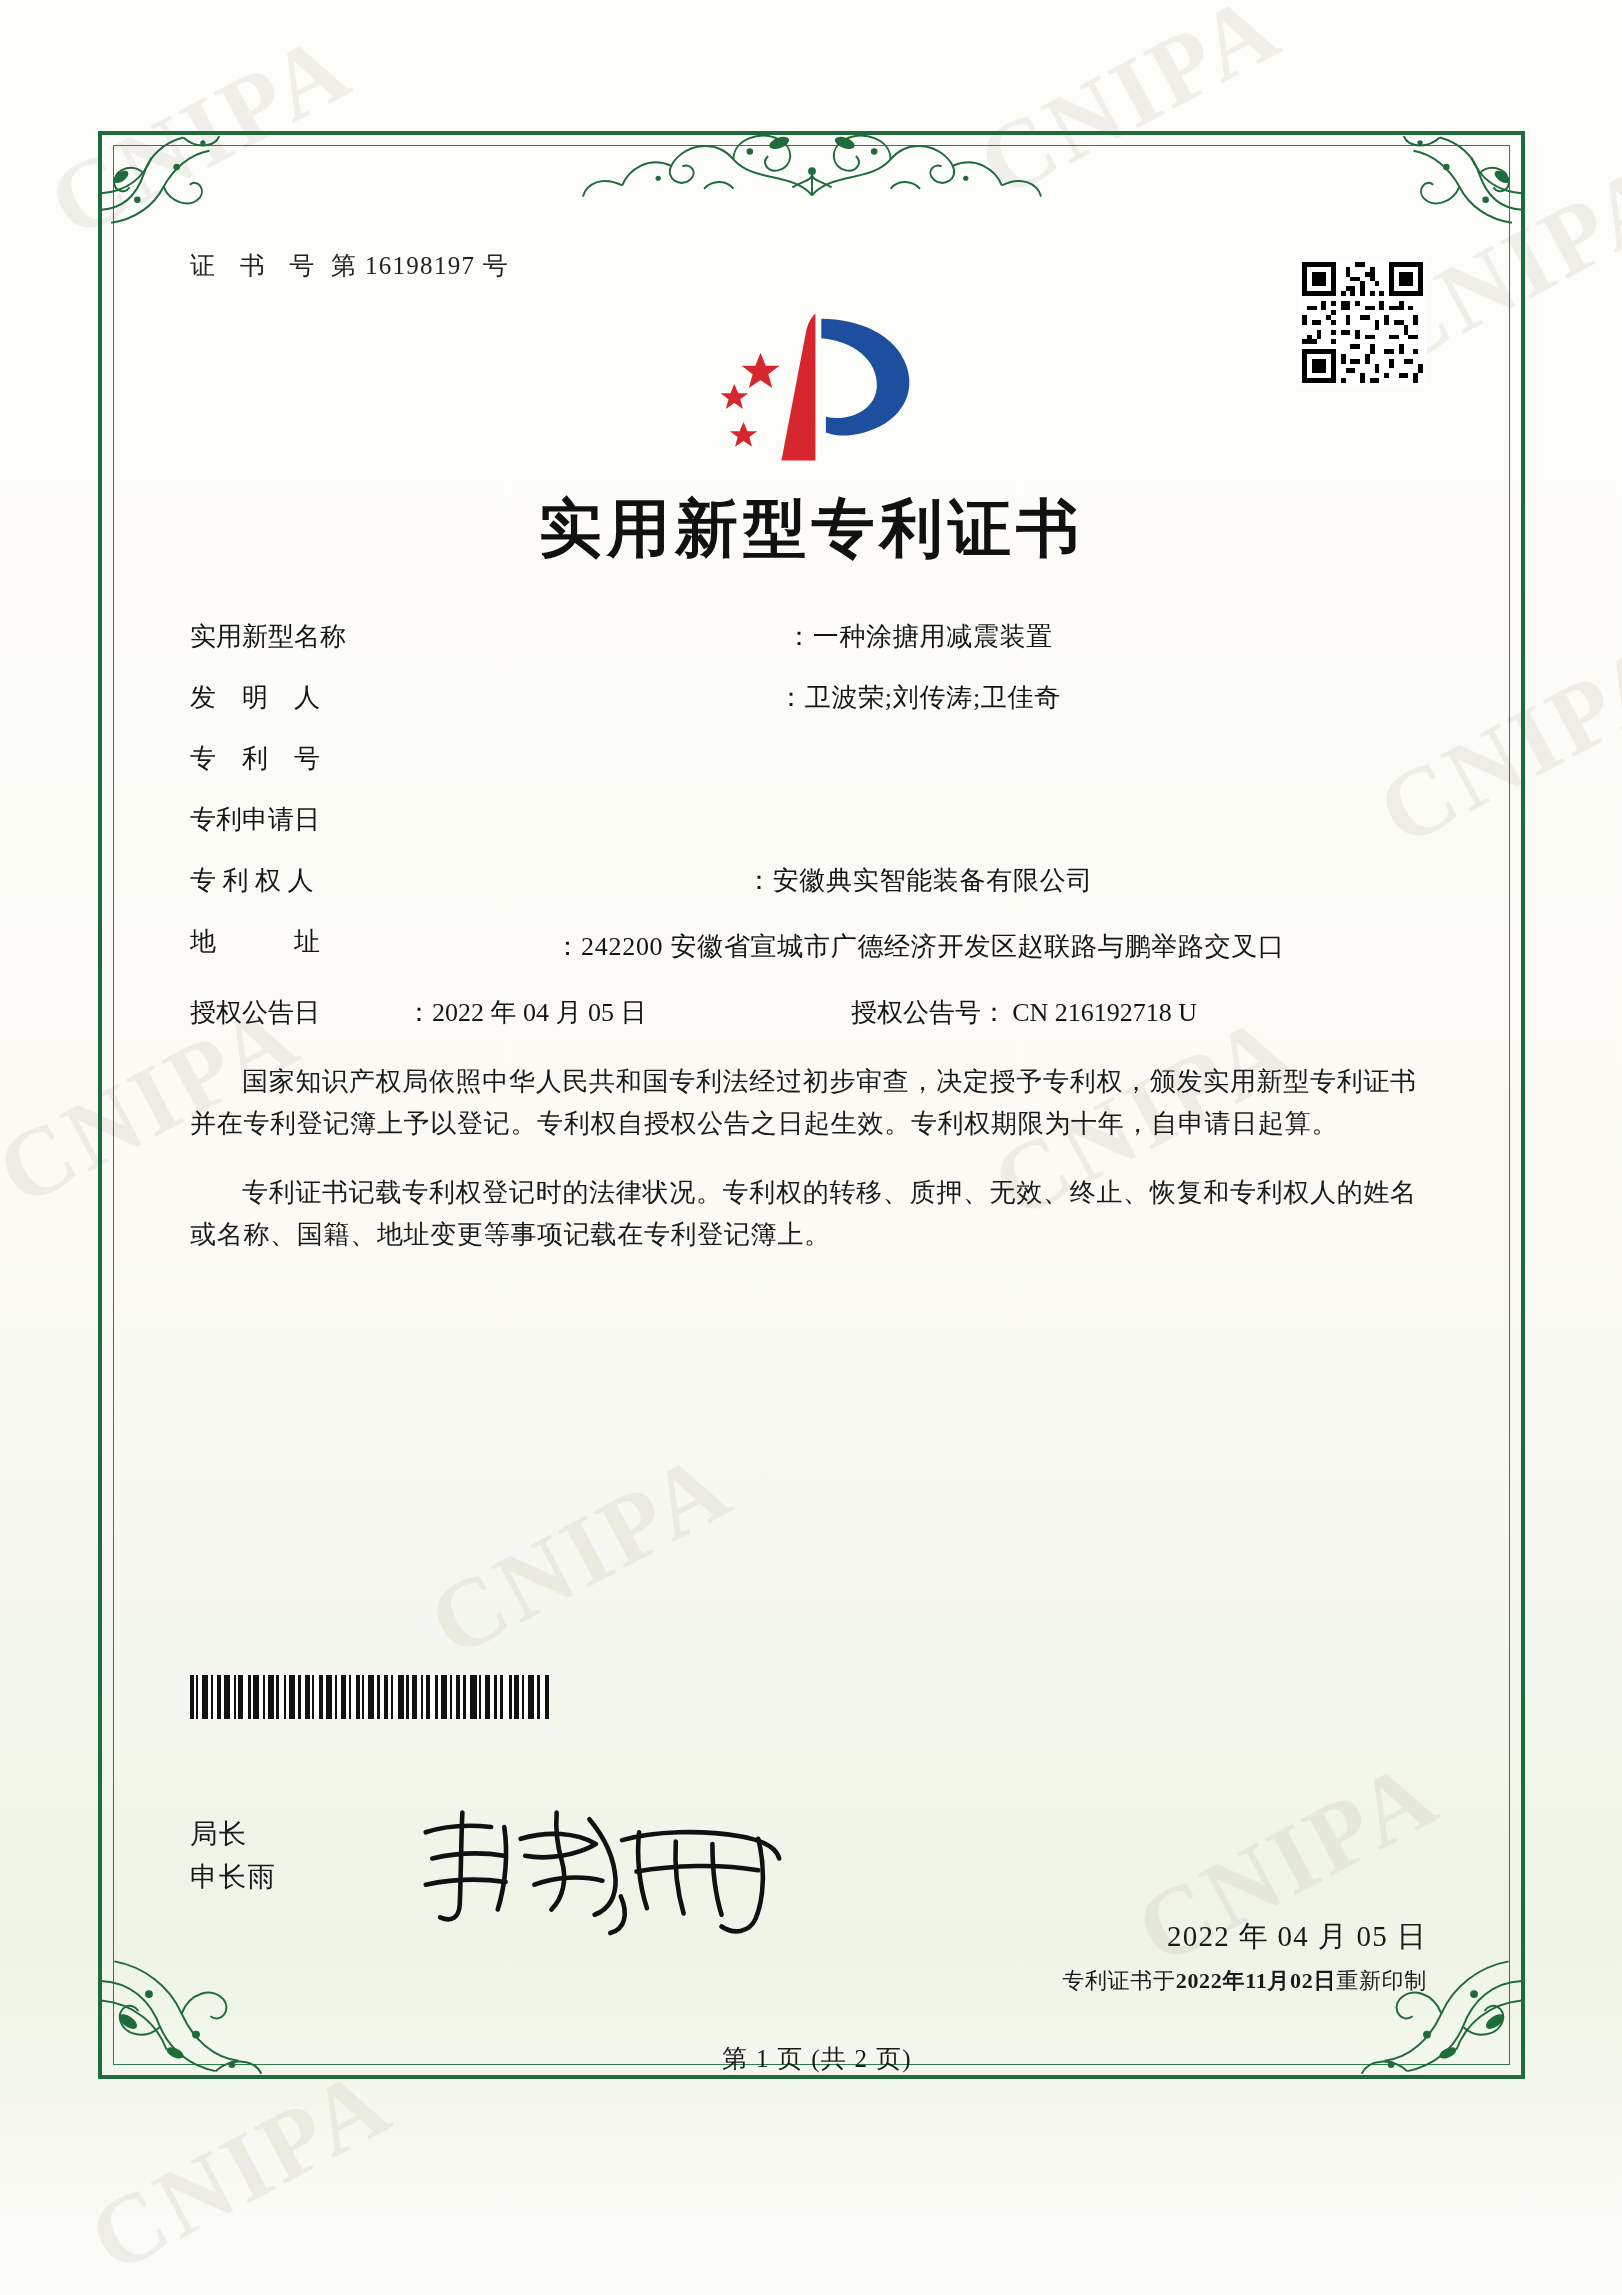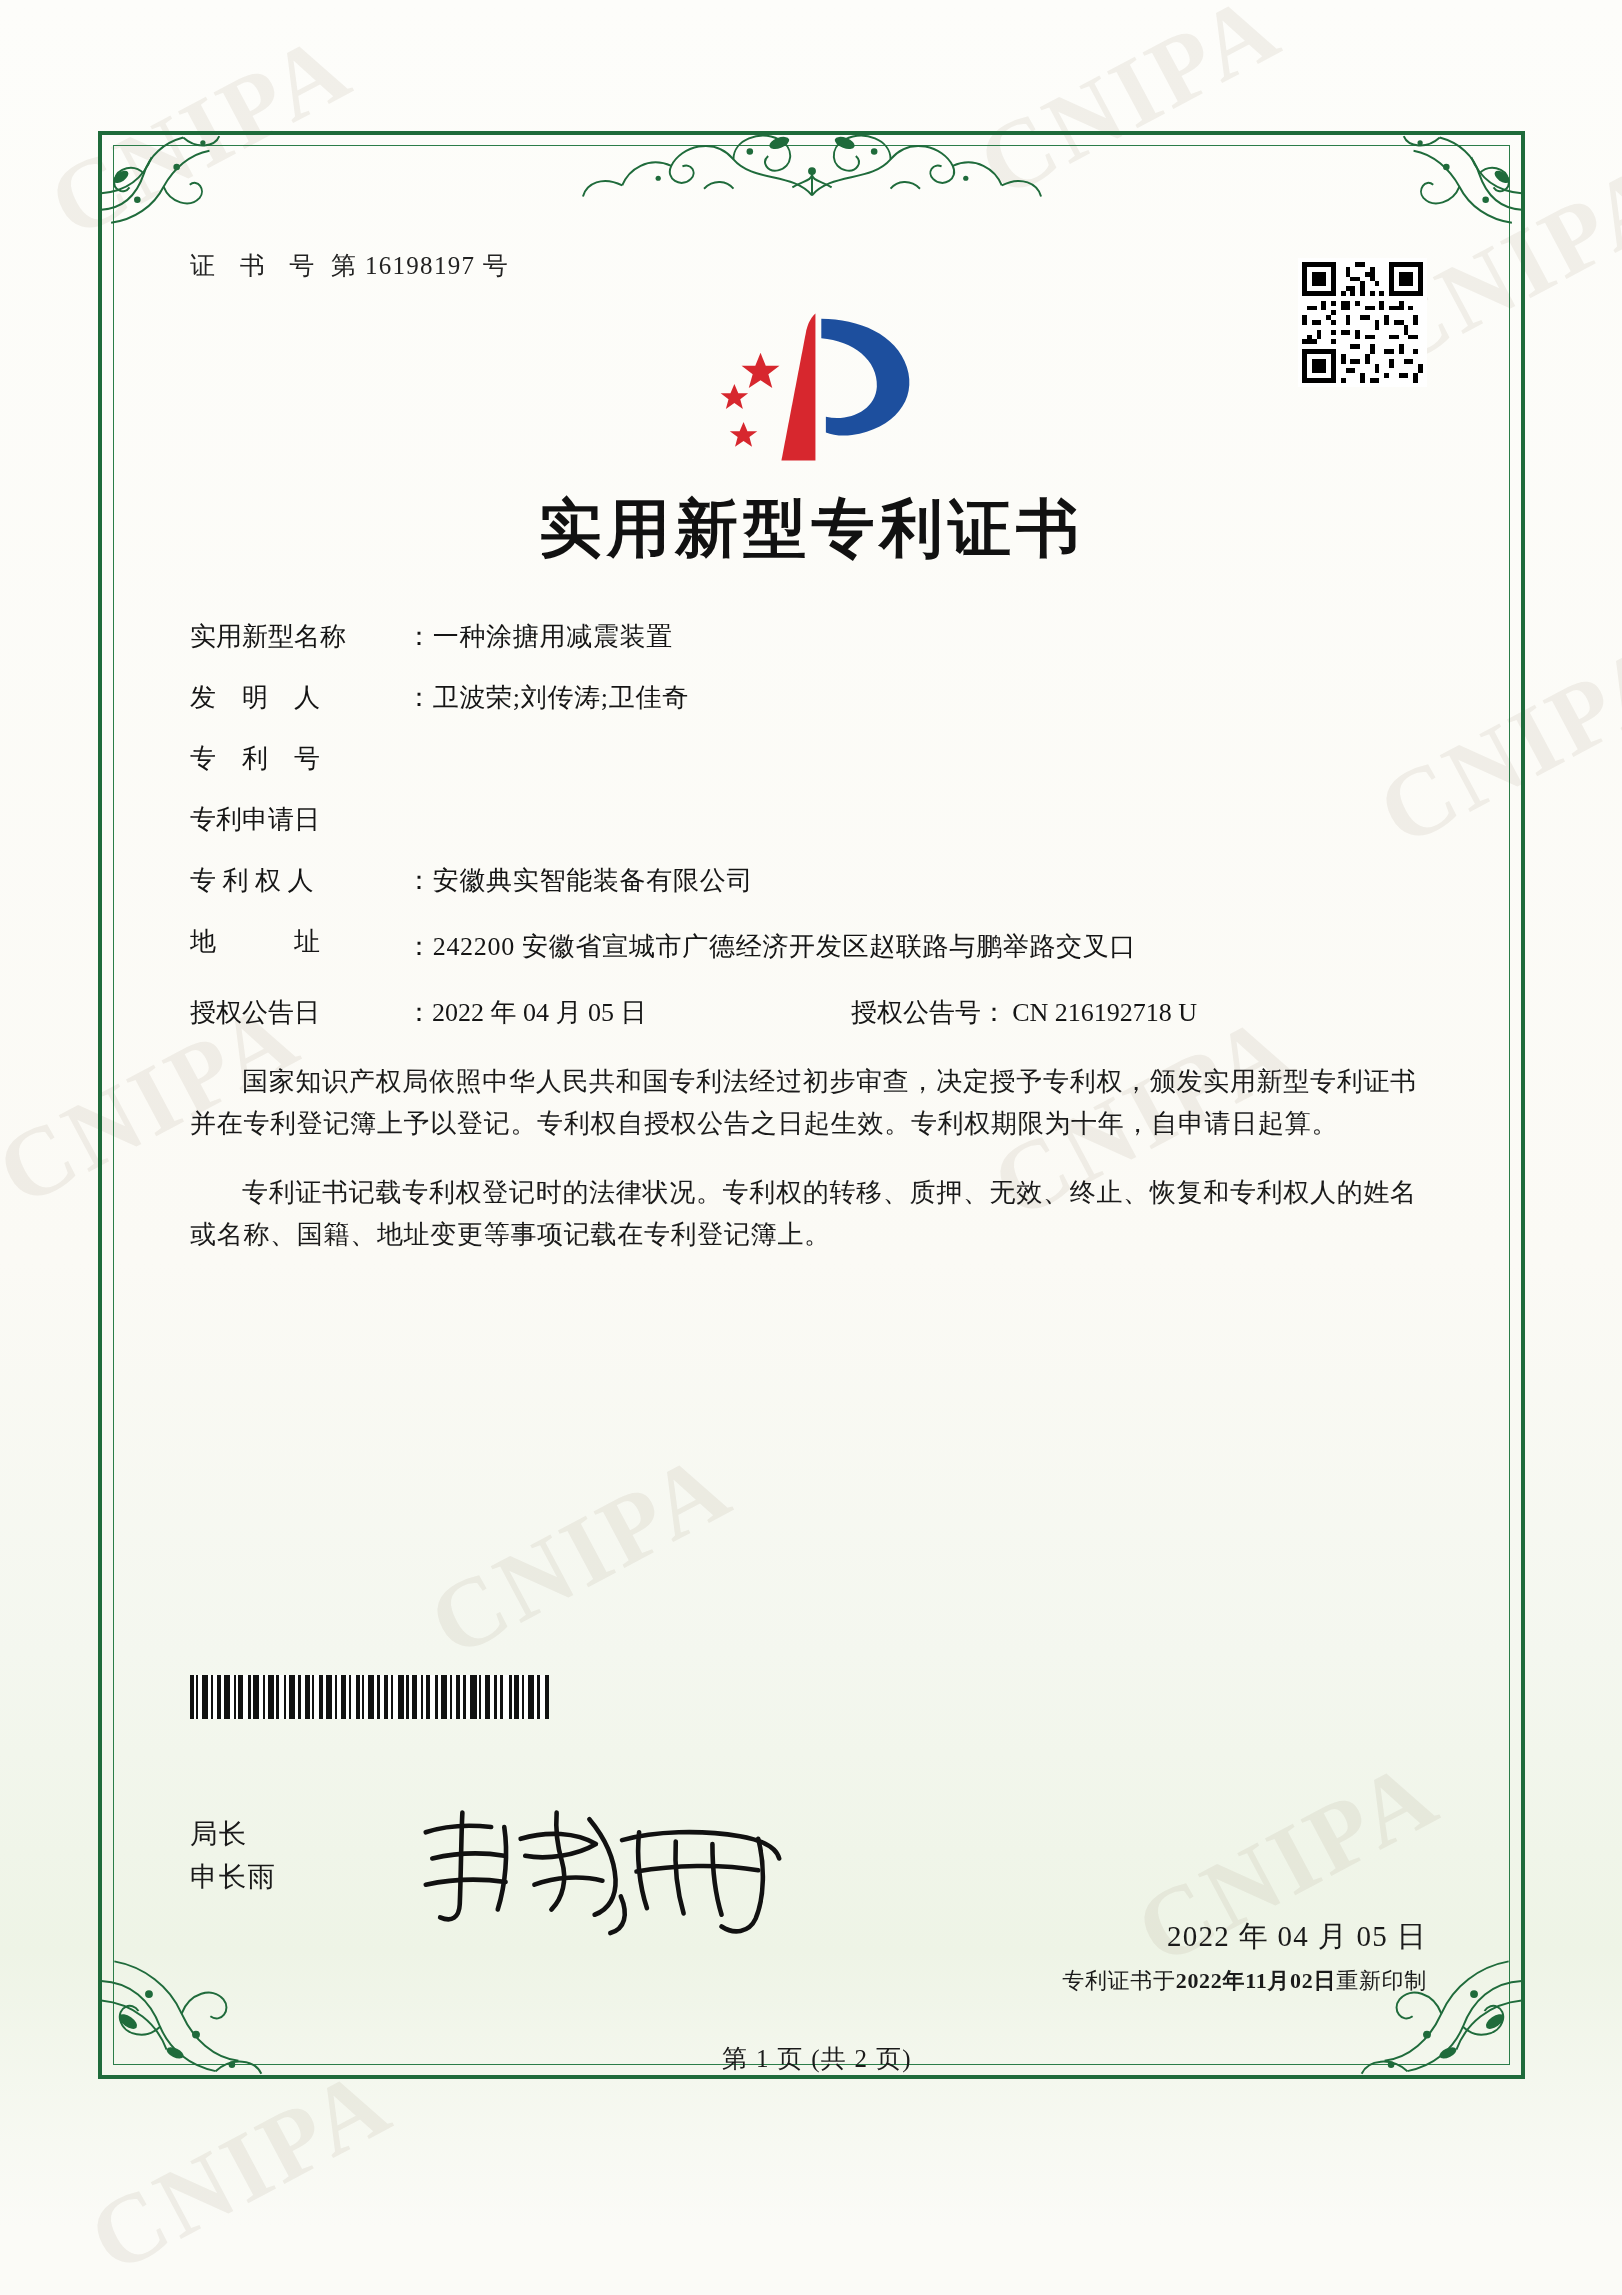--- a/index.html
+++ b/index.html
@@ -132,20 +132,21 @@
   .fields {
     margin-top: 52px;
     font-size: 26px;
     line-height: 1.0;
     color: #151515;
   }
   .field {
     display: flex;
     align-items: flex-start;
     margin-bottom: 35px;
+    text-align: center;
   }
   .field .key {
     width: 216px;
     flex: none;
     display: flex;
     justify-content: space-between;
     white-space: nowrap;
   }
   .field .key span { display: inline-block; }
   .field .val {

